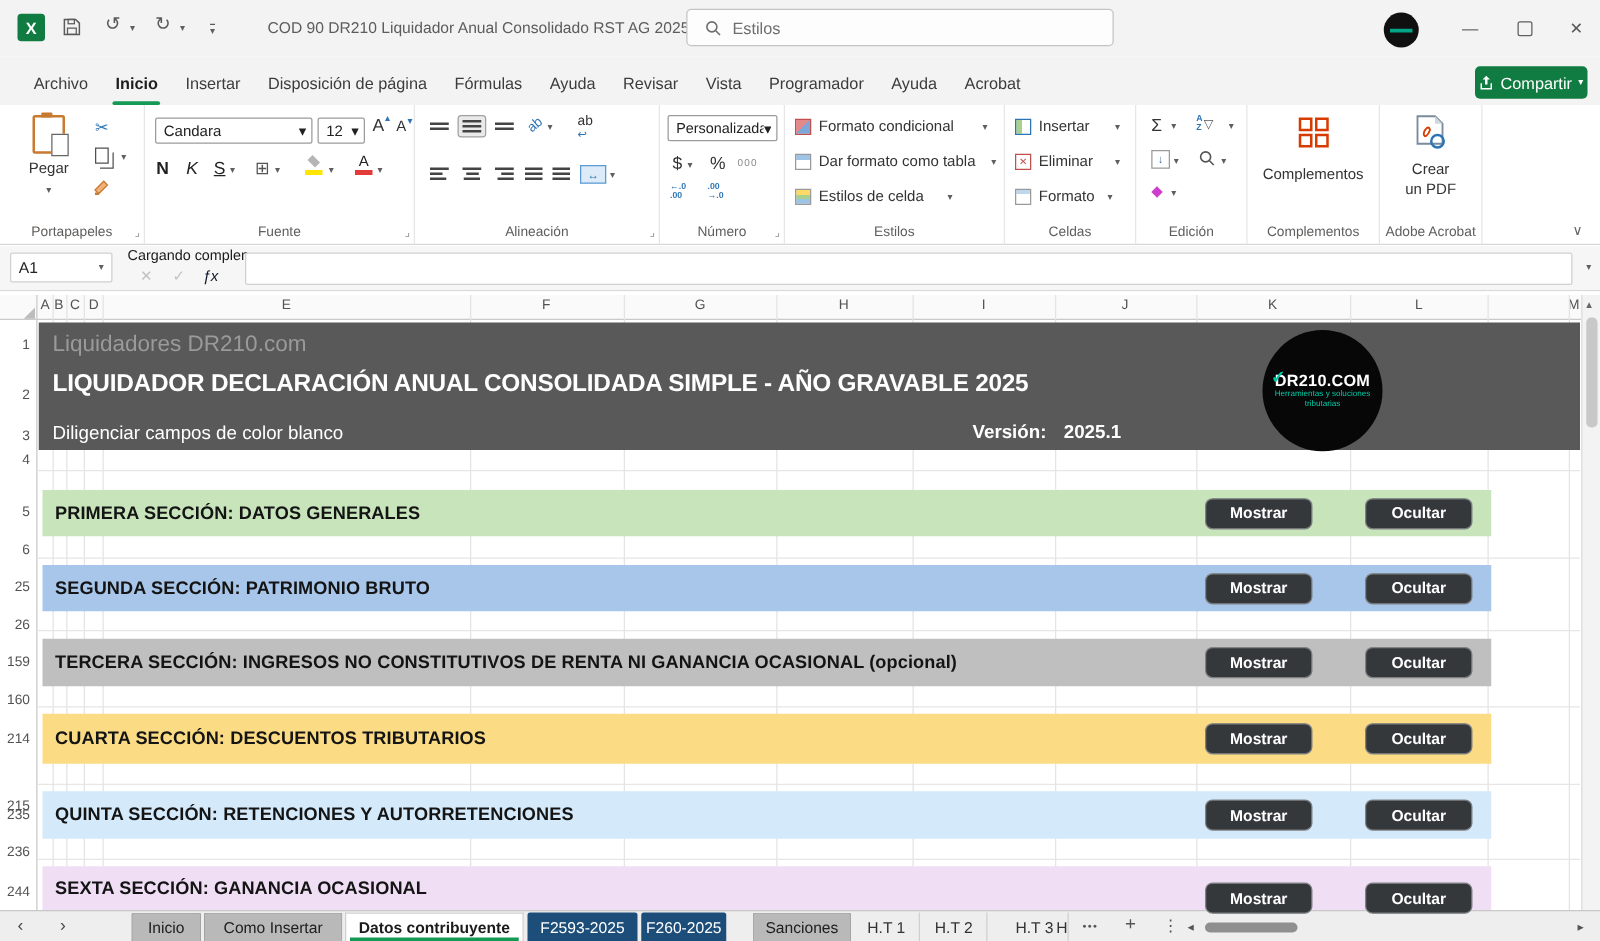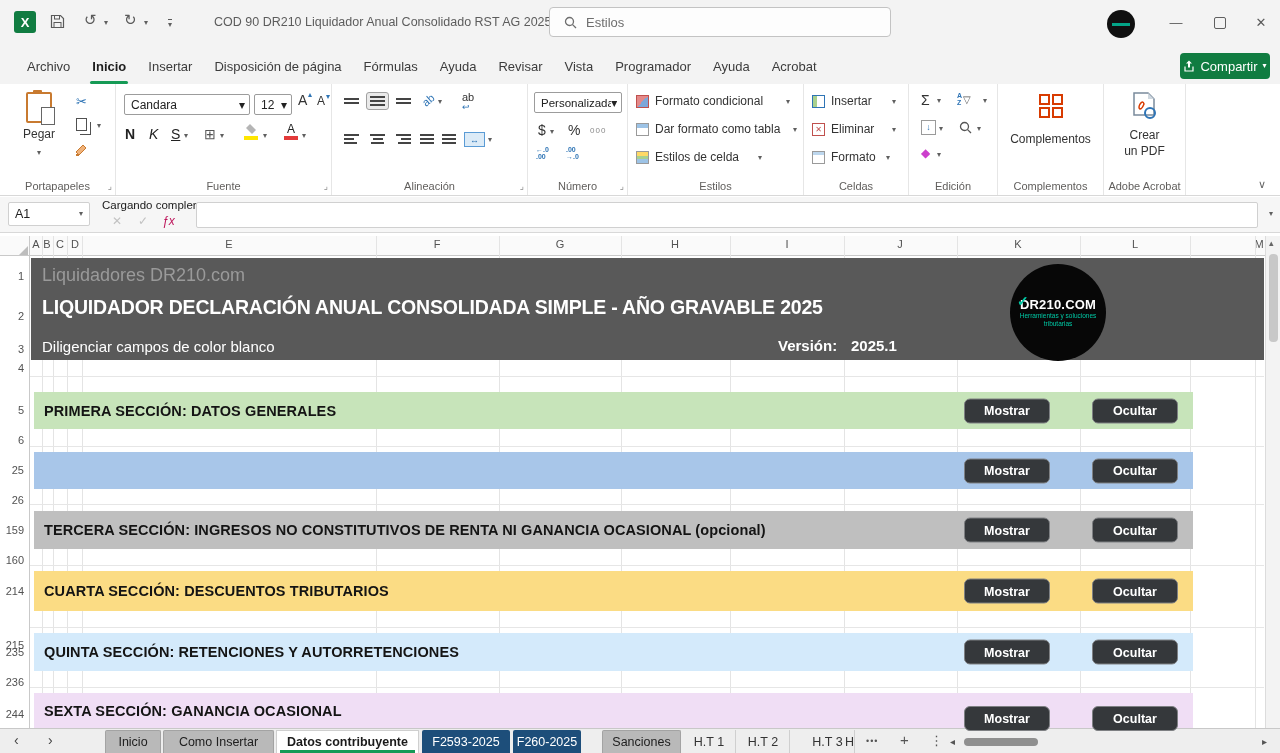--- a/index.html
+++ b/index.html
@@ -365,21 +365,21 @@
   </div>
 
   <div class="frow">
     <div class="namebox">
       <span>A1</span>
       <span class="dd">▾</span>
     </div>
     <span class="abs" style="left:102px;top:2px;font-size:11.5px;color:#1a1a1a;white-space:nowrap;">Cargando complen</span>
     <span class="abs" style="left:112px;top:17px;font-size:12px;color:#c2c2c2;">✕</span>
     <span class="abs" style="left:138px;top:17px;font-size:12px;color:#c2c2c2;">✓</span>
-    <span class="abs" style="left:162px;top:17px;font-size:12px;font-style:italic;color:#be185d;">ƒx</span>
+    <span class="abs" style="left:162px;top:17px;font-size:12px;font-style:italic;color:#0f172a;">ƒx</span>
     <div class="fxinput"><span></span></div>
     <span class="dd abs" style="right:7px;top:13px;">▾</span>
   </div>
 
   <div class="gridwrap">
     <div class="colhead"></div>
     <span class="corner"></span>
 
     <span class="chl" style="left:36px;">A</span>
     <span class="chl" style="left:47px;">B</span>
@@ -447,20 +447,21 @@
         <span class="tag">tributarias</span>
       </div>
     </div>
 
     <div class="band" style="top: 159px; height: 37px; background-color: rgb(199, 228, 186);">
       <span class="lbl">PRIMERA SECCIÓN: DATOS GENERALES</span>
       <span class="btn-dark" style="left:930px;">Mostrar</span>
       <span class="btn-dark" style="left:1058px;">Ocultar</span>
     </div>
     <div class="band" style="top: 219px; height: 37px; background-color: rgb(168, 198, 233);">
+      <span class="lbl">SEGUNDA SECCIÓN: PATRIMONIO BRUTO</span>
       <span class="btn-dark" style="left:930px;">Mostrar</span>
       <span class="btn-dark" style="left:1058px;">Ocultar</span>
     </div>
     <div class="band" style="top: 278px; height: 38px; background-color: rgb(191, 191, 191);">
       <span class="lbl">TERCERA SECCIÓN: INGRESOS NO CONSTITUTIVOS DE RENTA NI GANANCIA OCASIONAL (opcional)</span>
       <span class="btn-dark" style="left:930px;">Mostrar</span>
       <span class="btn-dark" style="left:1058px;">Ocultar</span>
     </div>
     <div class="band" style="top: 338px; height: 40px; background-color: rgb(251, 220, 132);">
       <span class="lbl">CUARTA SECCIÓN: DESCUENTOS TRIBUTARIOS</span>

